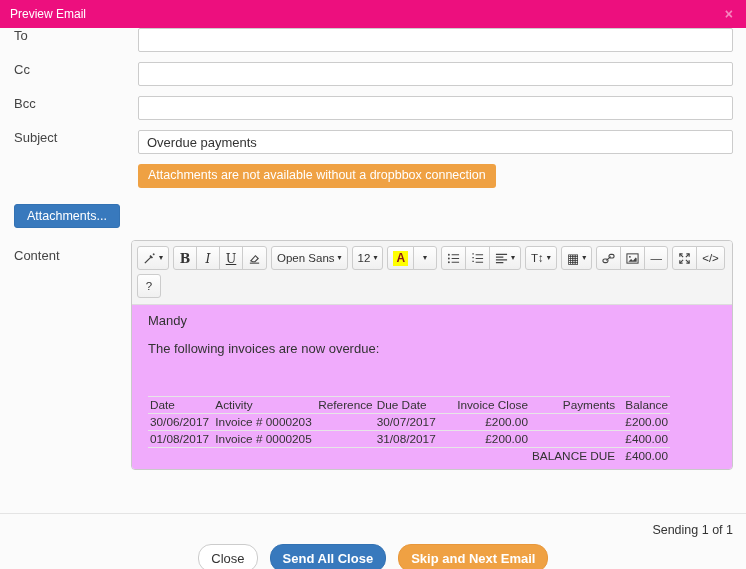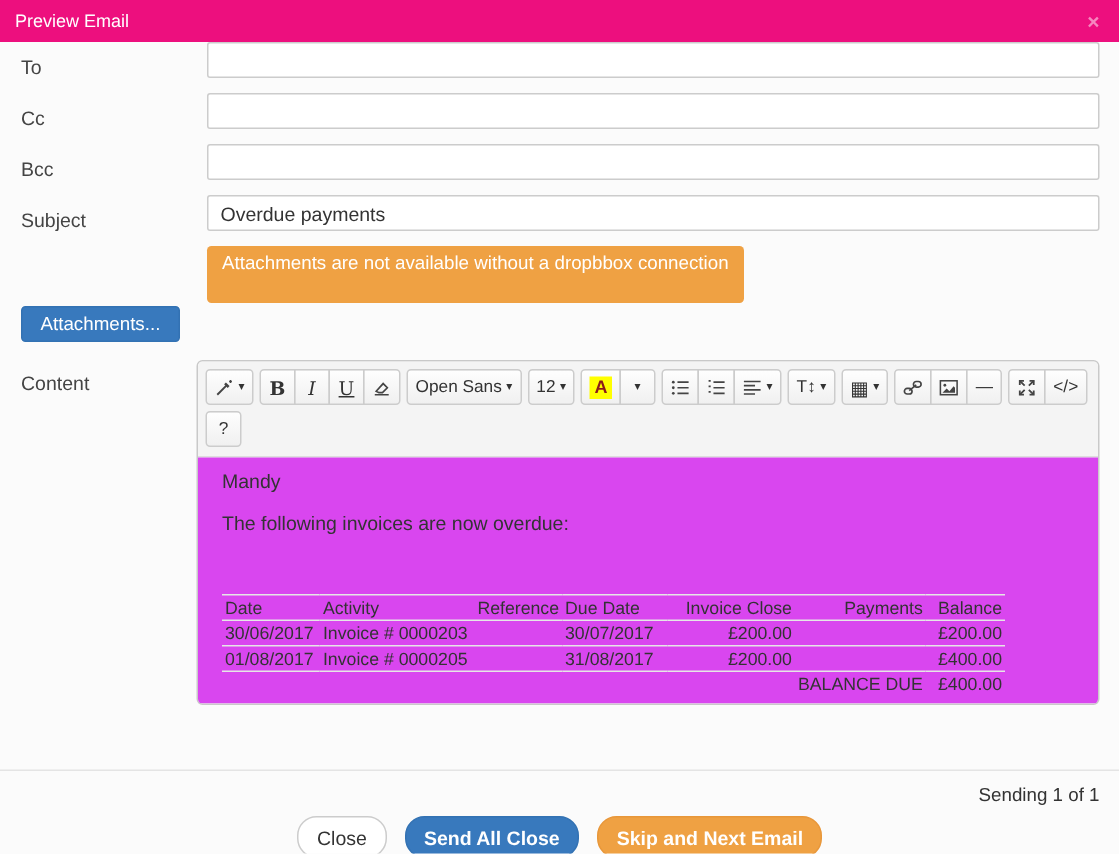--- a/index.html
+++ b/index.html
@@ -25,21 +25,21 @@
     margin-left: auto;
     color: rgba(255,255,255,.5);
     font-size: 14px;
     font-weight: bold;
     cursor: pointer;
     line-height: 28px;
   }
   
   .form-row {
     display: flex;
-    align-items: flex-end;
+    align-items: flex-start;
     margin: 0 13px 10px 14px;
   }
   .form-row:first-of-type { margin-top: 19px; }
   .row-label { width: 124px; flex: 0 0 124px; font-size: 13px; color: #444; }
   .text-input {
     flex: 1;
     height: 24px;
     border: 1px solid #ccc;
     border-radius: 2px;
     padding: 2px 8px;
@@ -61,21 +61,21 @@
     padding: 0 12px;
     font-size: 12.5px;
     font-family: inherit;
     cursor: pointer;
   }
   .attach-warning {
     display: inline-block;
     background: #EFA143;
     color: #fff;
     border-radius: 3px;
-    padding: 4px 10px 20px;
+    padding: 4px 10px 6px;
     font-size: 12.5px;
   }
   
   .content-row { display: flex; align-items: flex-start; margin: 12px 13px 0 14px; }
   .content-label-col { width: 117px; flex: 0 0 117px; padding-top: 8px; font-size: 13px; color: #444; }
   .editor {
     flex: 1;
     height: 230px;
     border: 1px solid #c9c9c9;
     border-radius: 4px;
@@ -122,21 +122,21 @@
     font-weight: bold;
     padding: 0 3px;
     font-size: 12px;
     line-height: 15px;
   }
   .grid-glyph { font-size: 13px; line-height: 1; }
   .tb-btn svg { display: block; }
   
   .editor-content {
     flex: 1;
-    background: #d946ef;
+    background: #f0abfc;
     padding: 8px 16px;
     overflow: hidden;
     font-size: 13px;
     color: #333;
   }
   .ec-line2 { margin-top: 13px; }
   .invoice-table {
     margin-top: 40px;
     width: 522px;
     border-collapse: collapse;

